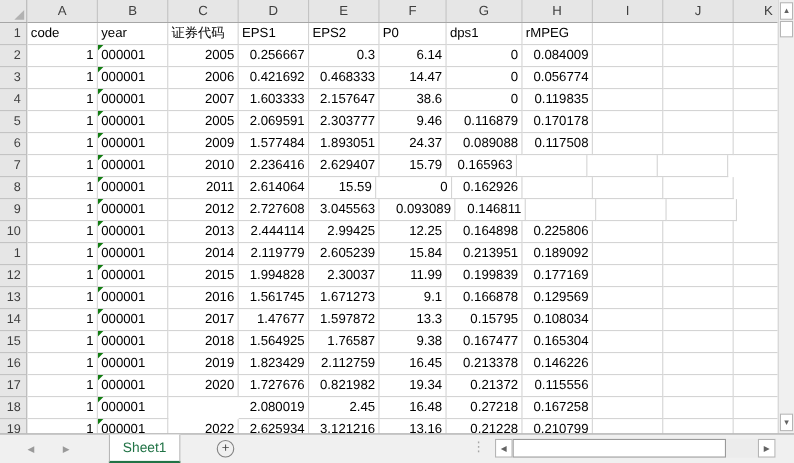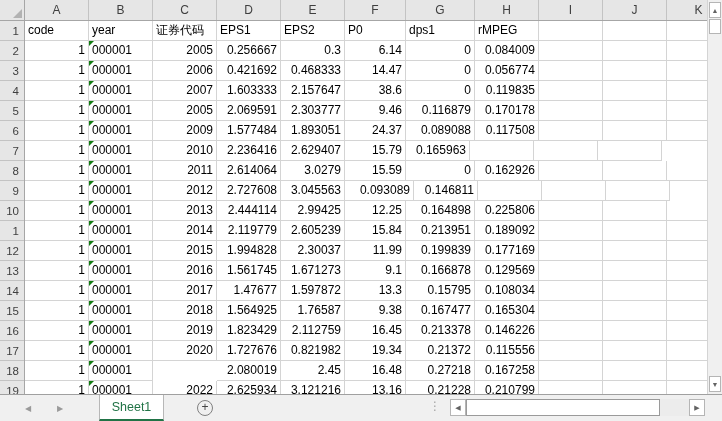--- a/index.html
+++ b/index.html
@@ -257,21 +257,20 @@
         <div class="cell al-r" style="width: 64px;">0.165963</div>
         <div class="cell al-l" style="width: 64px;"></div>
         <div class="cell al-l" style="width: 64px;"></div>
         <div class="cell al-l" style="width: 64px;"></div>
       </div>
       <div class="cell-row">
         <div class="cell al-r" style="width: 64px;">1</div>
         <div class="cell al-l" style="width: 64px;"><span class="tri"></span><span>000001</span></div>
         <div class="cell al-r" style="width: 64px;">2011</div>
         <div class="cell al-r" style="width: 64px;">2.614064</div>
-        <div class="cell al-r" style="width: 64px;">3.0279</div>
         <div class="cell al-r" style="width: 61px;">15.59</div>
         <div class="cell al-r" style="width: 69px;">0</div>
         <div class="cell al-r" style="width: 64px;">0.162926</div>
         <div class="cell al-l" style="width: 64px;"></div>
         <div class="cell al-l" style="width: 64px;"></div>
         <div class="cell al-l" style="width: 64px;"></div>
       </div>
       <div class="cell-row">
         <div class="cell al-r" style="width: 64px;">1</div>
         <div class="cell al-l" style="width: 64px;"><span class="tri"></span><span>000001</span></div>

